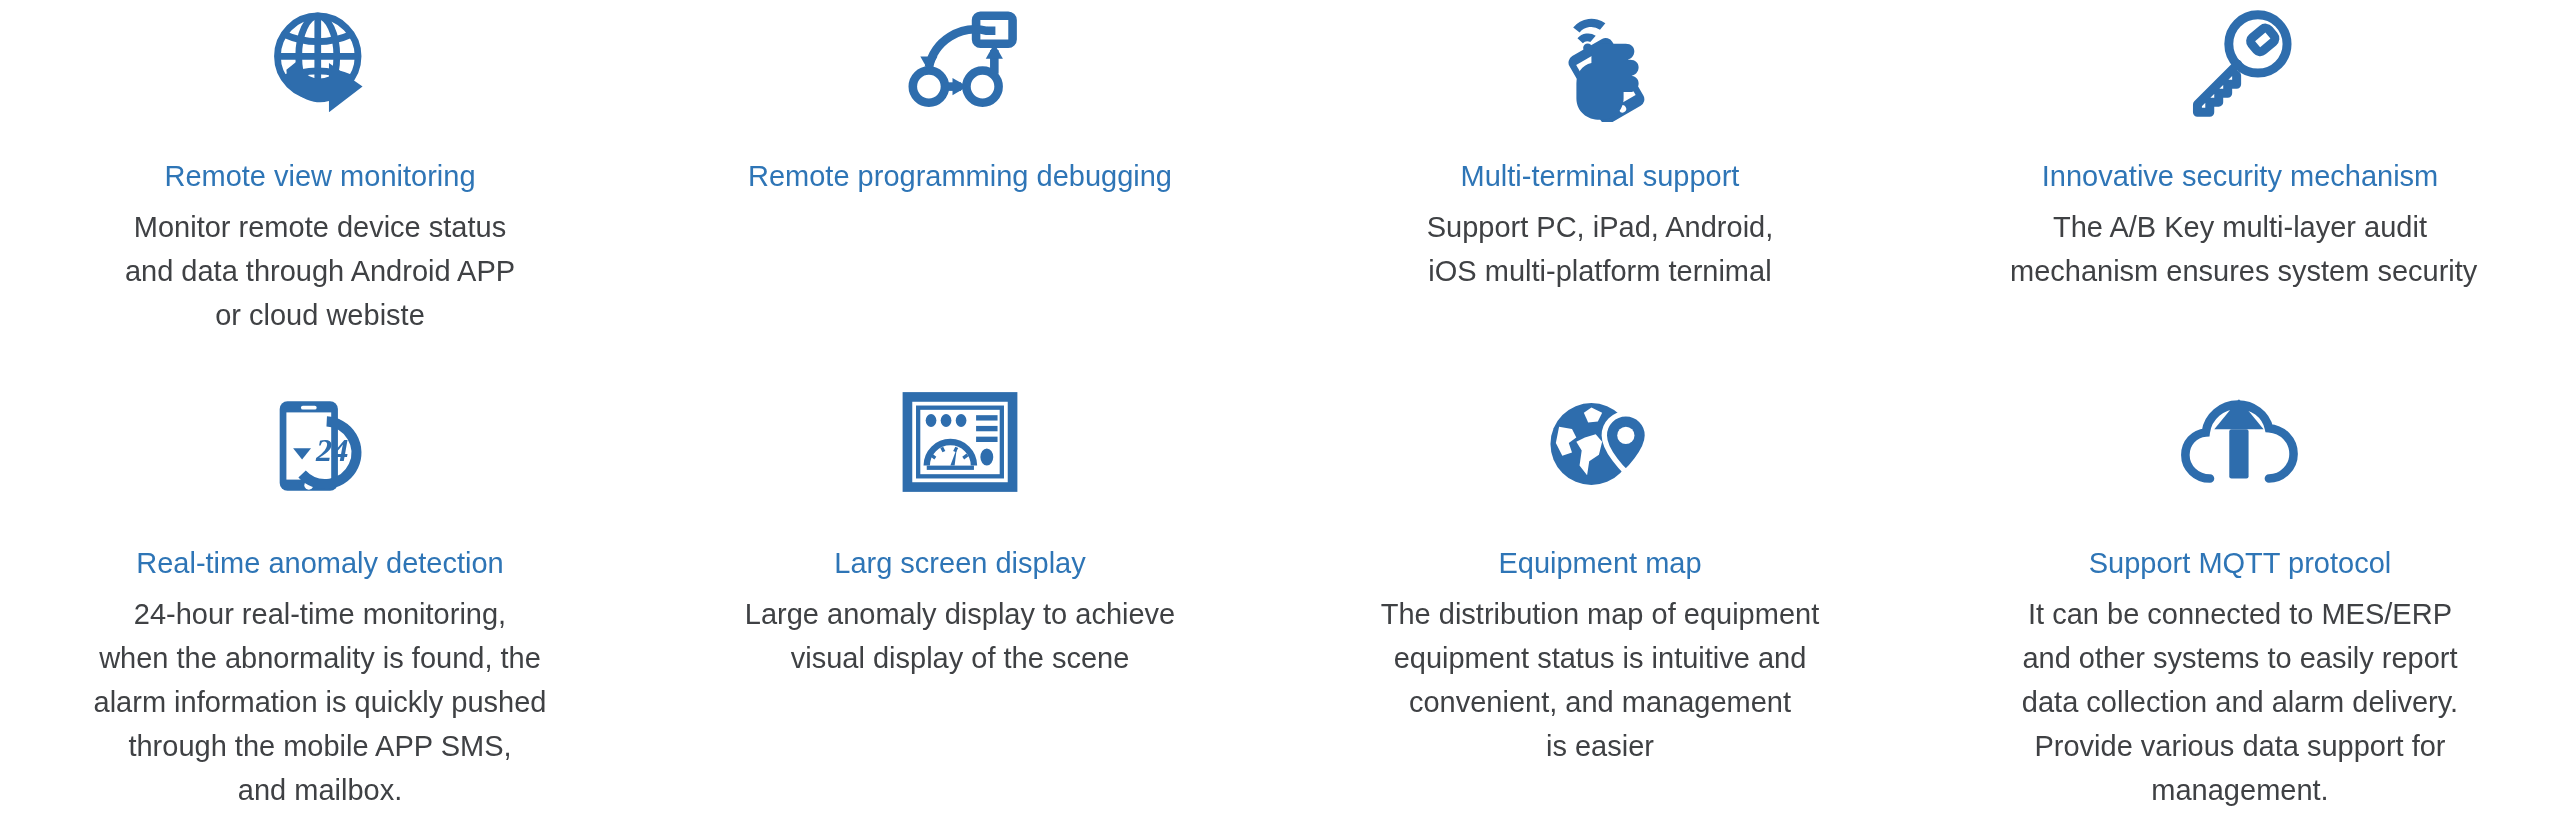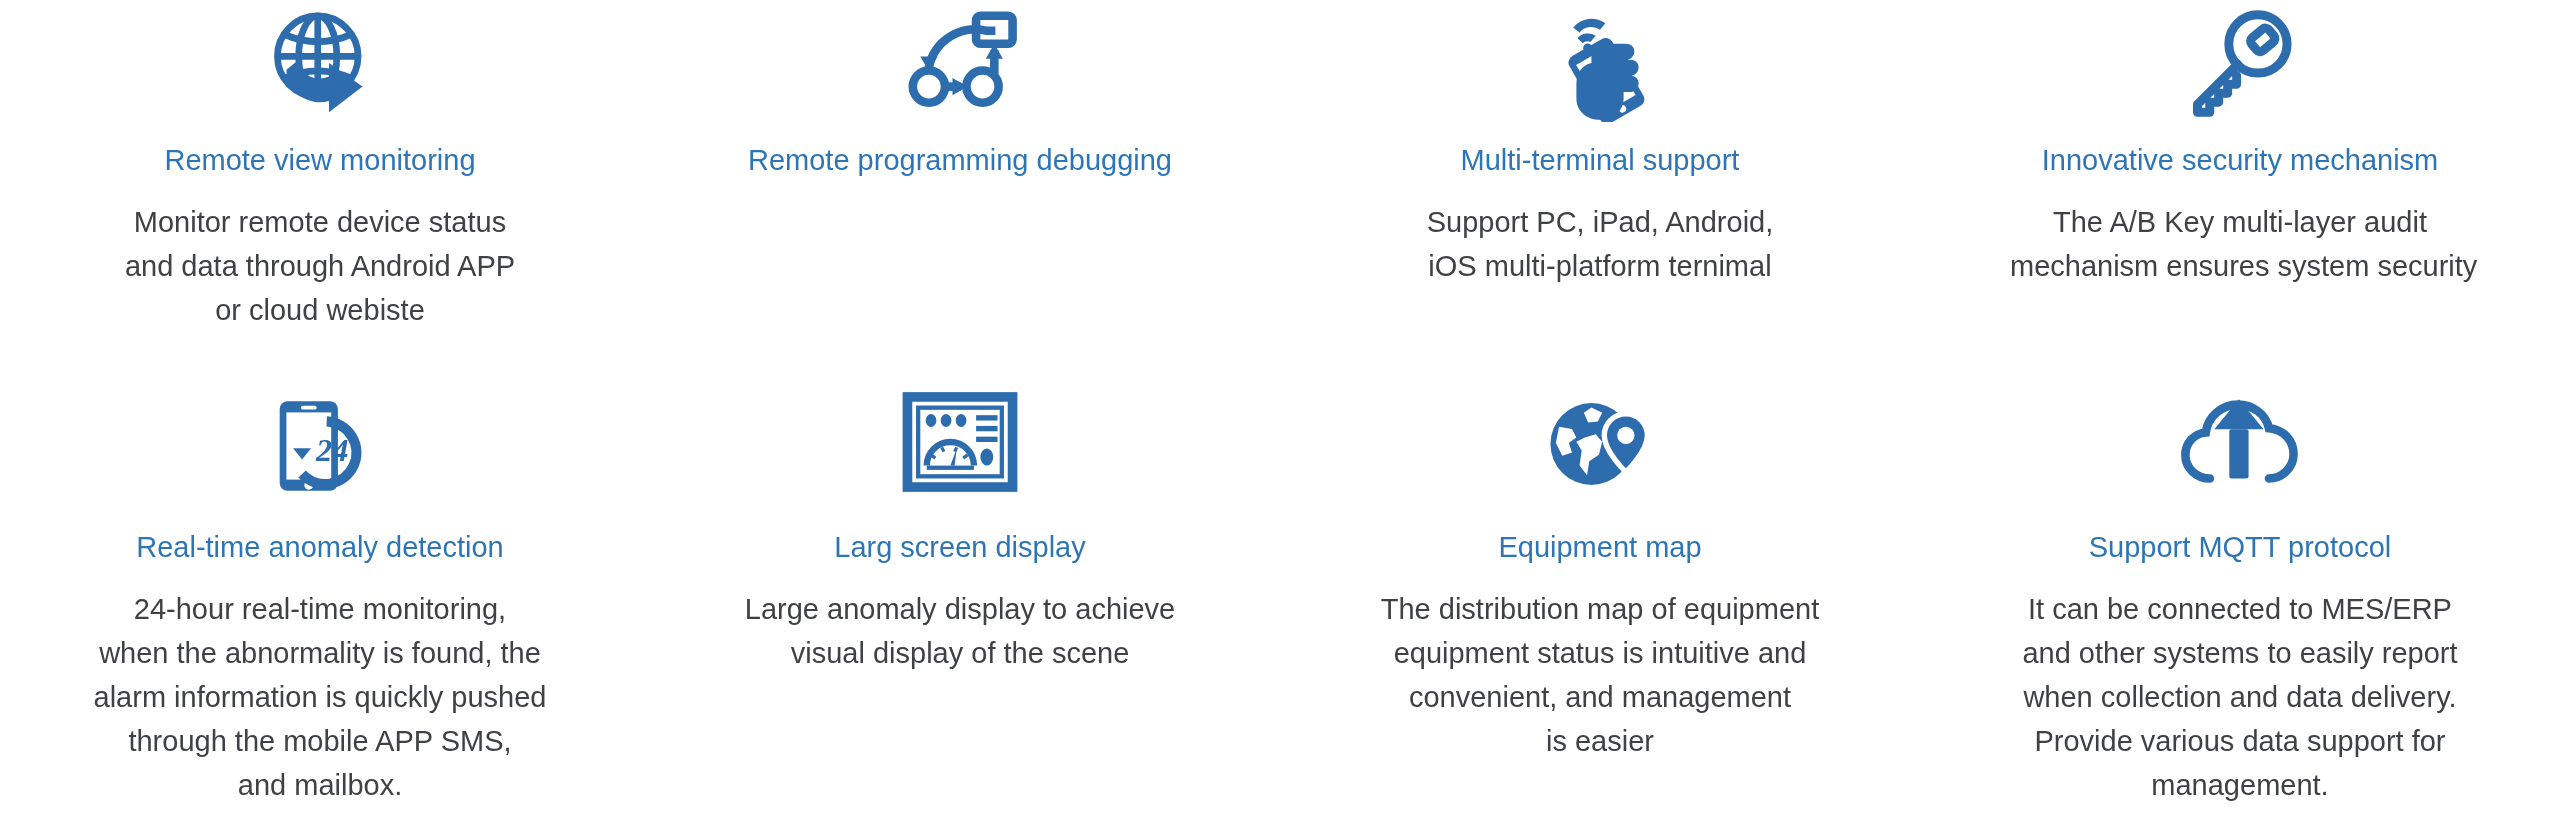--- a/index.html
+++ b/index.html
@@ -28,30 +28,30 @@
   .row2-icon-wrap{
     height:120px;
     display:flex;align-items:flex-start;justify-content:center;
     margin-bottom:20px;
   }
   .feat-title{
     color:#2E75B6;
     font-size:29px;
     line-height:34px;
     text-align:center;
-    margin:0 0 12px 0;
+    margin:16px 0 12px 0;
     font-weight:400;
     white-space:nowrap;
   }
   .feat-desc{
     color:#3f4144;
     font-size:29px;
     line-height:44px;
     text-align:center;
-    margin:11px;
+    margin:0;
     font-weight:400;
     max-width:460px;
   }
   .feat-desc .ln{display:block;white-space:nowrap;}
   svg{display:block;}
 </style>
 </head>
 <body>
 
 <div class="grid">
@@ -225,19 +225,19 @@
         <g fill="#2E6DAD">
           <rect x="46" y="36" width="18" height="46" rx="2"></rect>
           <polygon points="55,8 32,36 78,36"></polygon>
         </g>
       </svg>
     </div>
     <div class="feat-title">Support MQTT protocol</div>
     <div class="feat-desc">
       <span class="ln">It can be connected to MES/ERP</span>
       <span class="ln">and other systems to easily report</span>
-      <span class="ln">when collection and data delivery.</span>
+      <span class="ln">data collection and alarm delivery.</span>
       <span class="ln">Provide various data support for</span>
       <span class="ln">management.</span>
     </div>
   </div>
 
 </div>
 
 </body></html>

